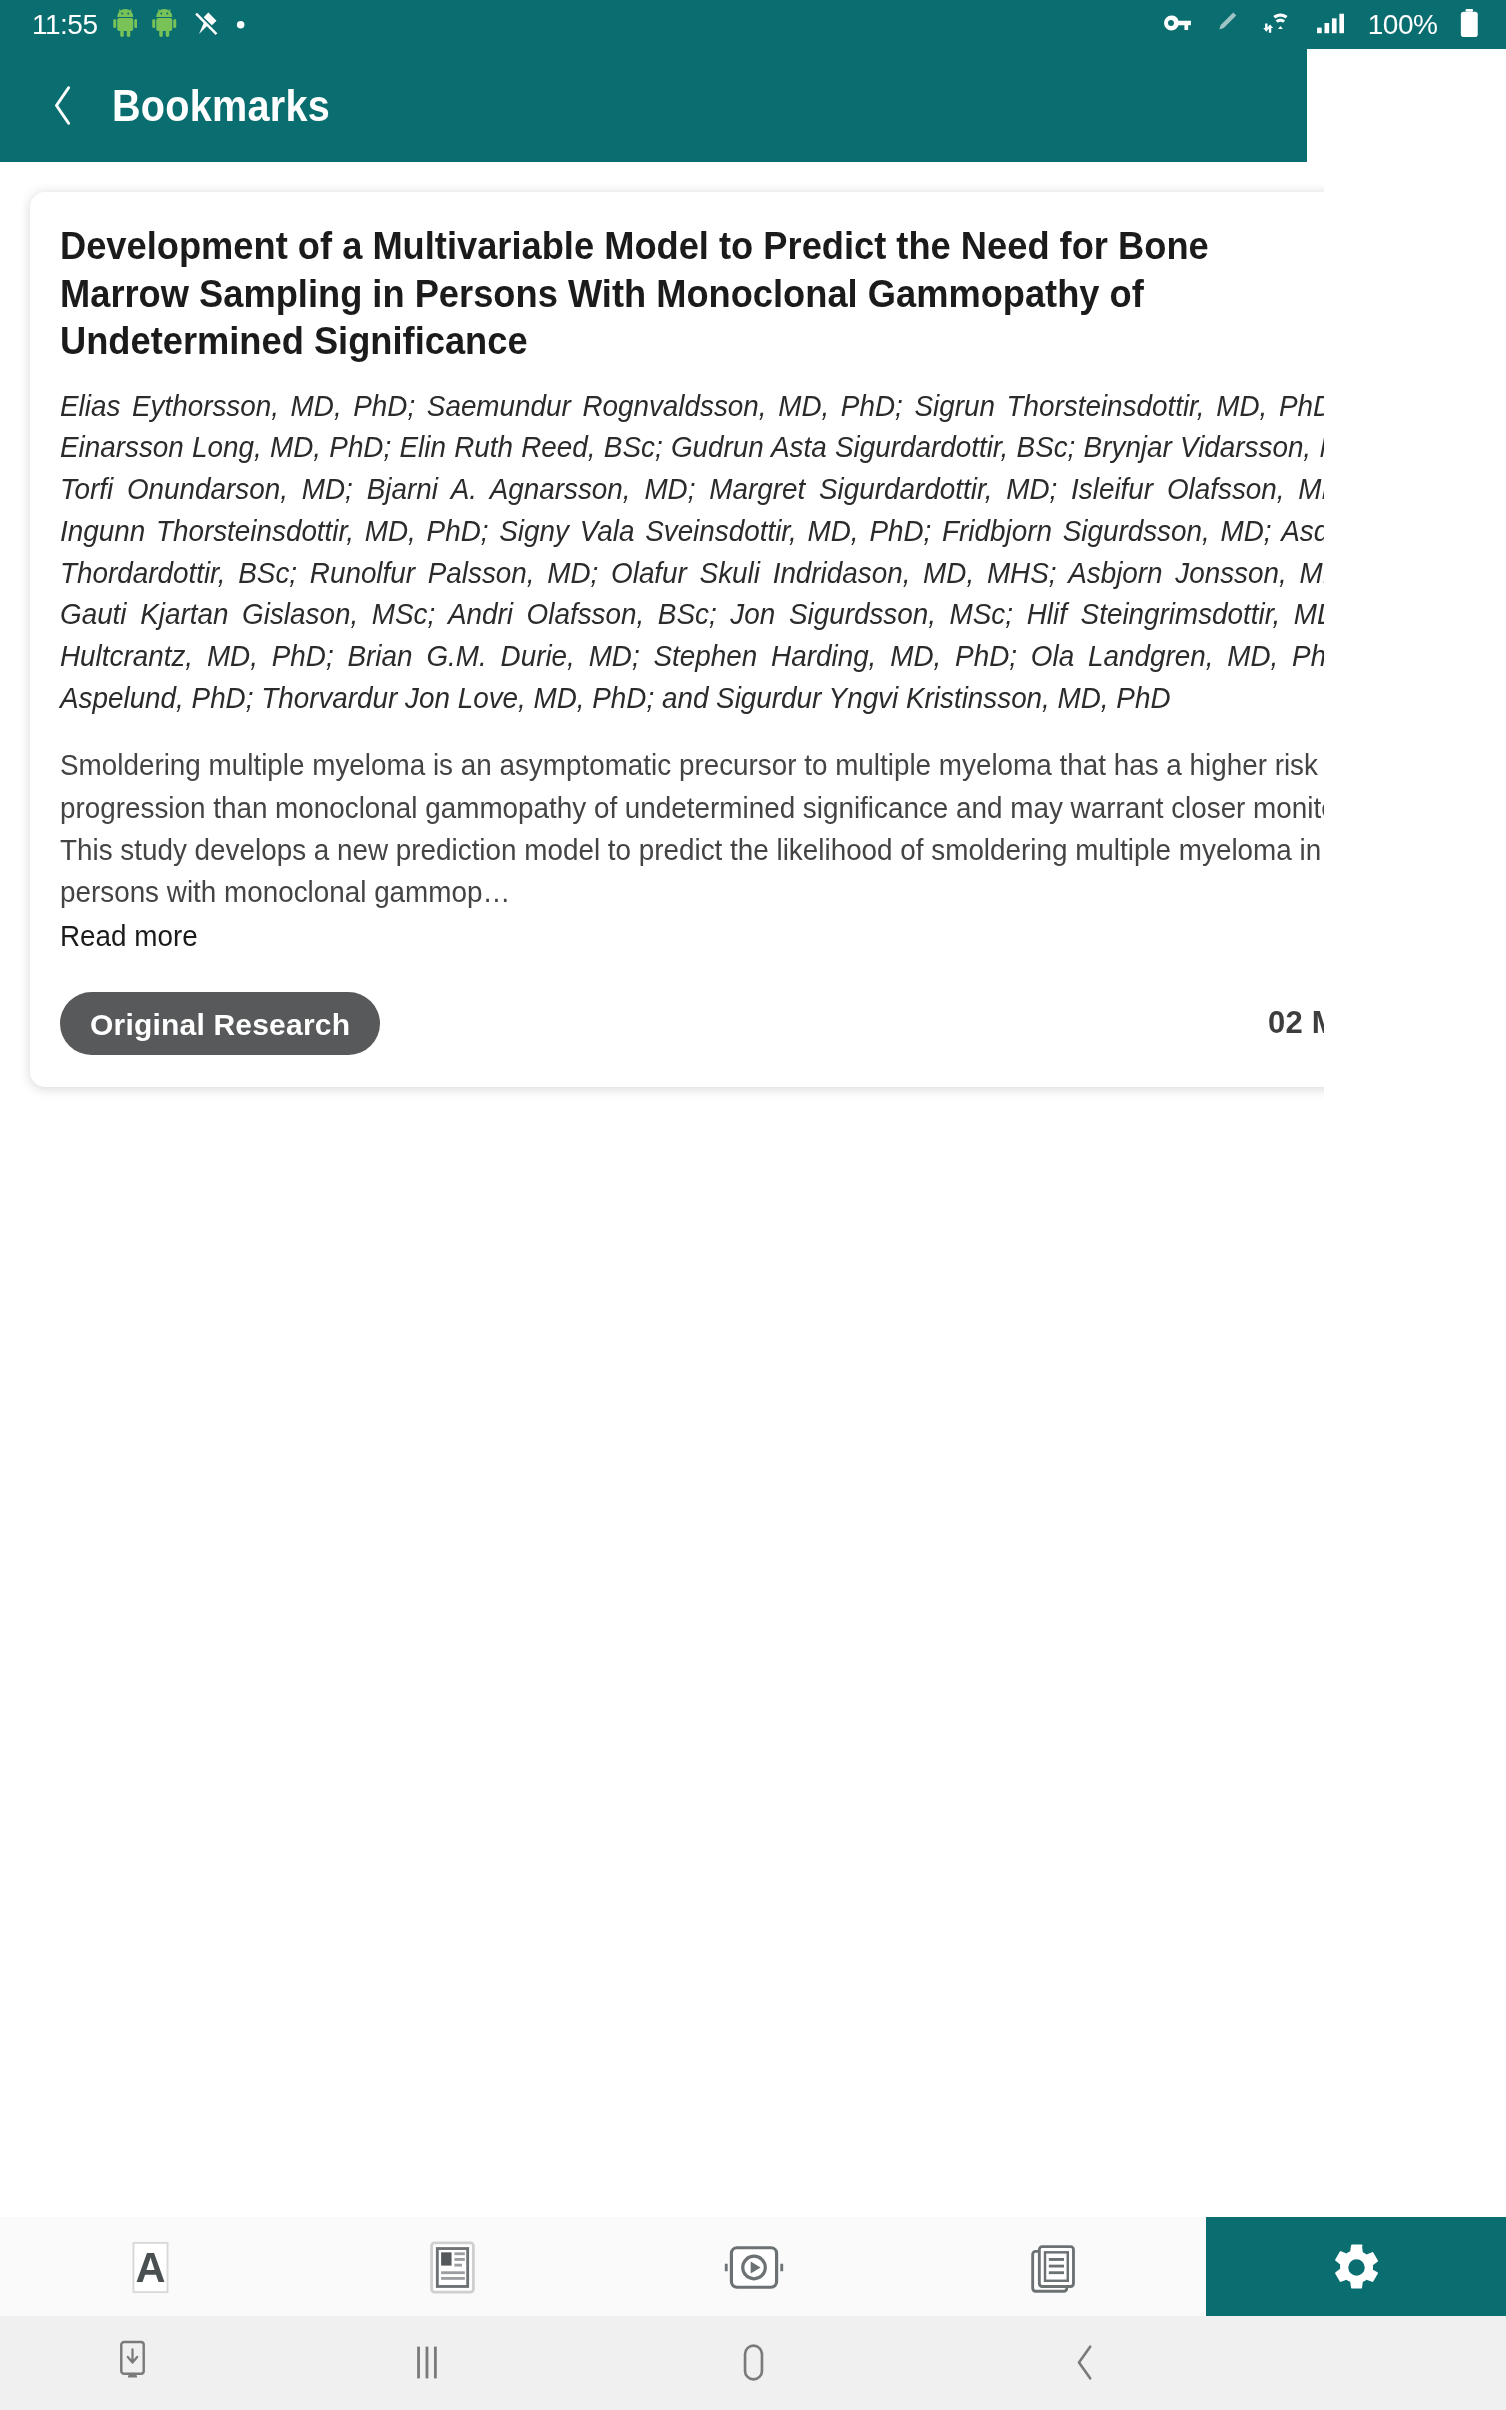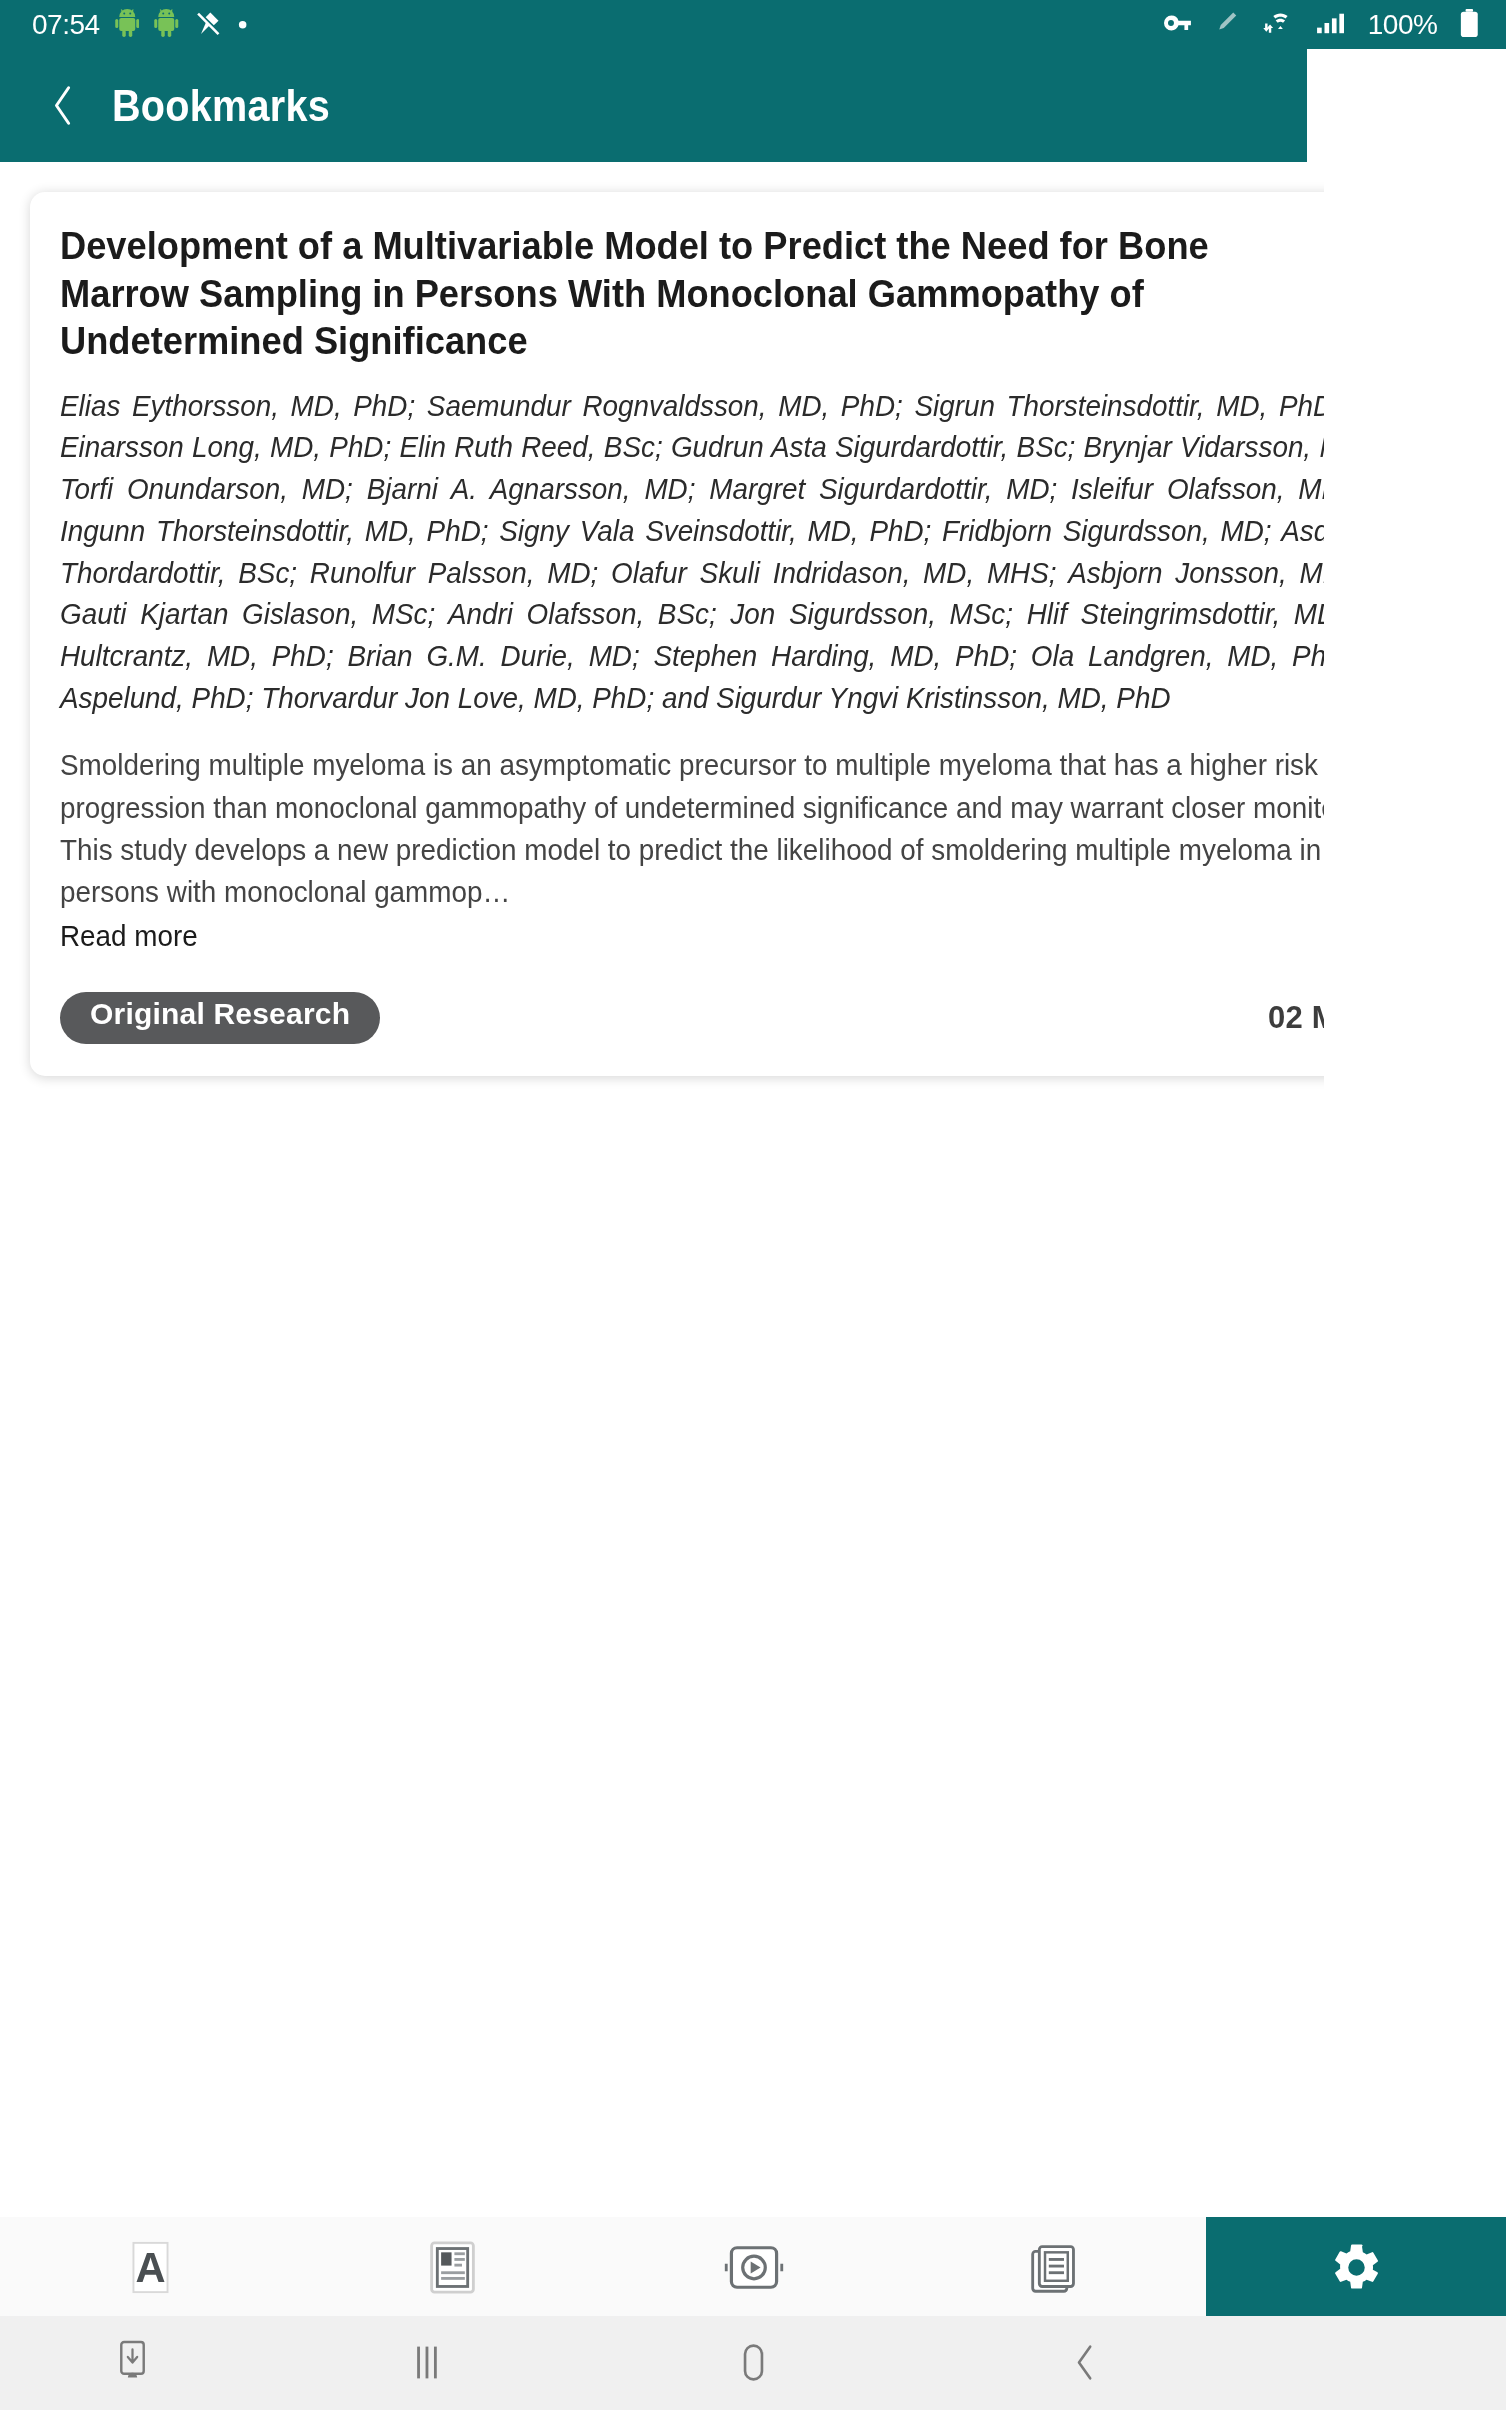--- a/index.html
+++ b/index.html
@@ -180,21 +180,21 @@
   .card-foot {
     margin-top: 34px;
     display: flex;
     align-items: center;
     justify-content: space-between;
   }
   .badge {
     background: #58595b;
     color: #ffffff;
     border-radius: 32px;
-    padding: 7px 30px 15px 30px;
+    padding: 18px 30px 15px 30px;
     font-family: "Liberation Sans Narrow", "Liberation Sans", sans-serif;
     font-weight: bold;
     font-size: 30px;
     line-height: 1;
     letter-spacing: 0.2px;
     cursor: pointer;
   }
   .pub-date {
     font-family: "Liberation Sans Narrow", "Liberation Sans", sans-serif;
     font-weight: bold;
@@ -258,21 +258,21 @@
   .sys-btn.screenshot { position:absolute; left: 99px;  width: 66px; height: 66px; top: 14px; }
   .sys-btn.recents    { position:absolute; left: 389px;  width: 75px; height: 75px; top: 9.4px; }
   .sys-btn.home       { position:absolute; left: 716px;  width: 75px; height: 75px; top: 9.4px; }
   .sys-btn.back       { position:absolute; left: 1048px; width: 75px; height: 75px; top: 9.4px; }
 </style>
 </head>
 <body>
 
 <div class="status-bar">
   <div class="status-left">
-    <span class="status-clock">07:54</span>
+    <span class="status-clock">11:55</span>
 
     <span class="ico">
       <svg width="24.5" height="28" viewBox="0 0 24 28">
           <g fill="#78c257">
         <rect x="4" y="9" width="16" height="13" rx="2"></rect>
         <rect x="0" y="10" width="3" height="9" rx="1.5"></rect>
         <rect x="21" y="10" width="3" height="9" rx="1.5"></rect>
         <rect x="7" y="21" width="3.5" height="7" rx="1.7"></rect>
         <rect x="13.5" y="21" width="3.5" height="7" rx="1.7"></rect>
         <path d="M4 8a8 8 0 0 1 16 0z"></path>

